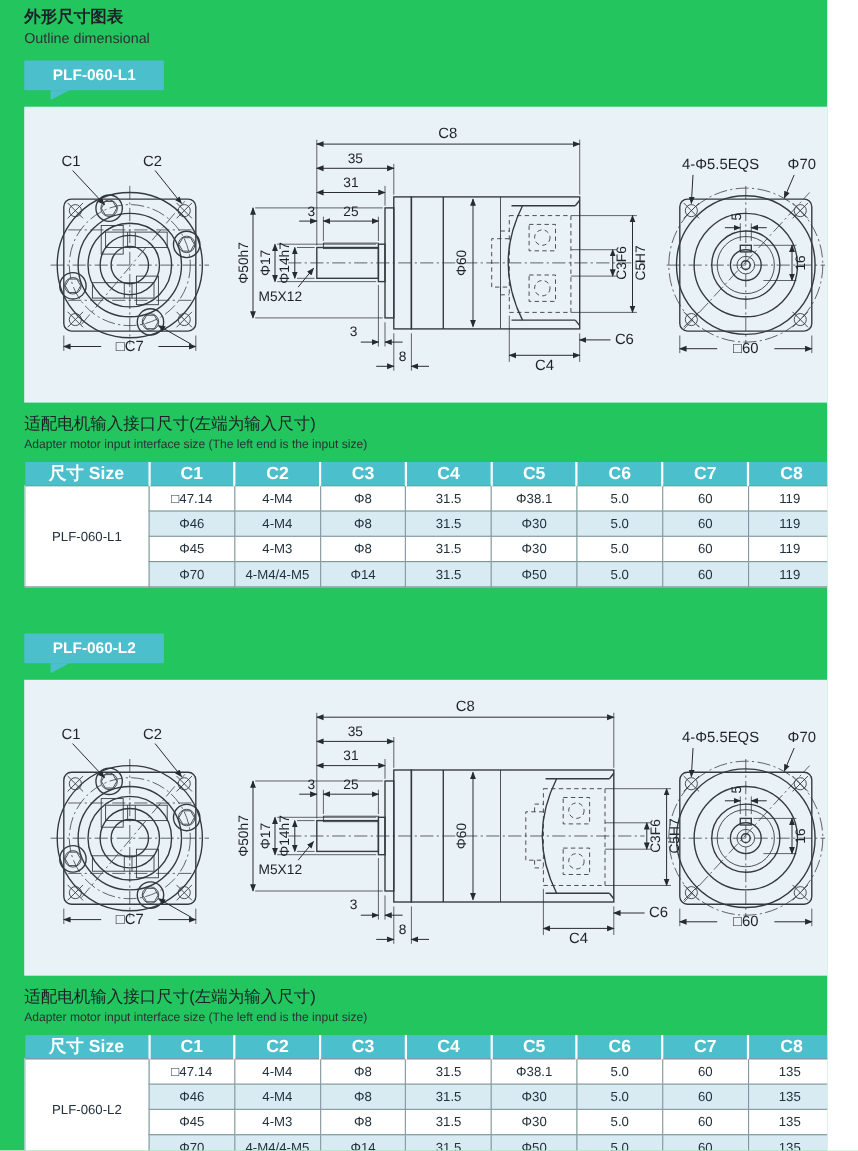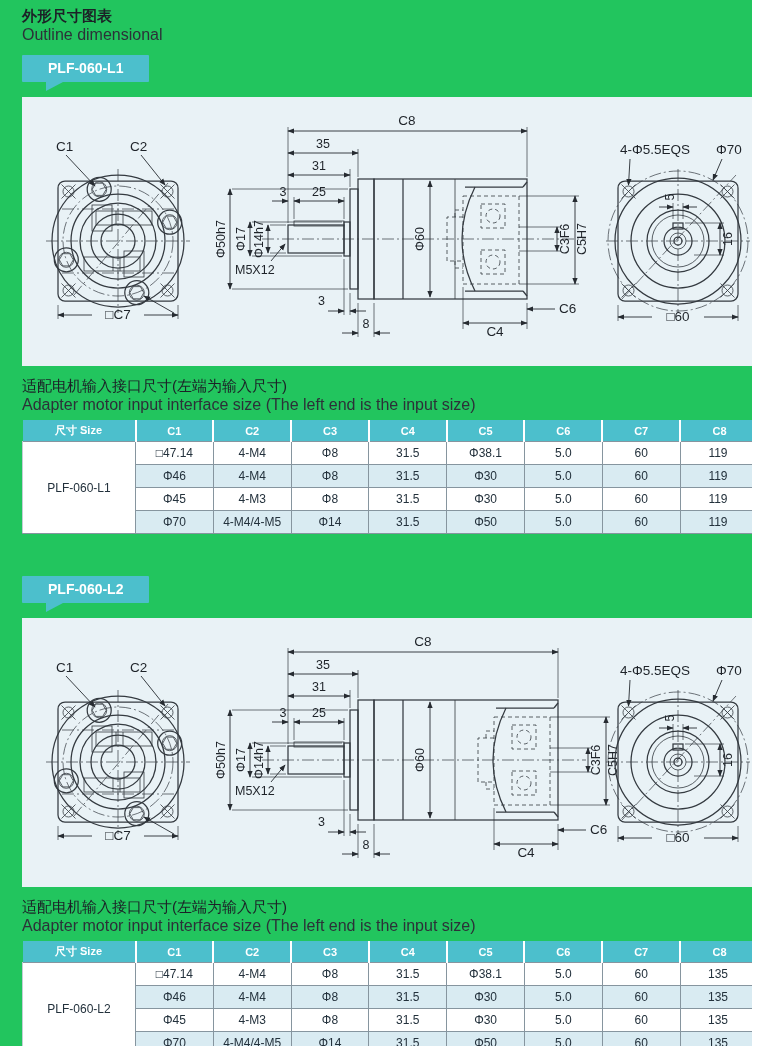--- a/index.html
+++ b/index.html
@@ -2,37 +2,37 @@
 <html style="--accent: #4cbfcc; --drawing-bg: #e9f2f6; --row-alt: #d9ebf2; --grid: #86959f; --ink: #23313c; --line: #343a40;"><head>
 <meta charset="utf-8">
 <style>
   html,body{margin:0;padding:0;background:#fff;}
   .page{
     width:752px;height:1046px;box-sizing:border-box;
     padding:6px 22px 0 22px;overflow:hidden;background:#22c55e;
     font-family:"Liberation Sans","DejaVu Sans",sans-serif;color:var(--ink);
   }
   .title{font-size:15px;font-weight:bold;color:#1c2127;line-height:20px;}
-  .subtitle{font-size:16px;color:#2c3138;line-height:17px;}
+  .subtitle{font-size:13px;color:#2c3138;line-height:17px;}
   .badge{
     position:relative;display:inline-block;margin-top:12px;
     background:var(--accent);color:#fff;font-weight:bold;font-size:14px;
     padding:5px 26px 6px 26px;border-radius:1px;
   }
   .badge .tail{
     position:absolute;left:24px;top:100%;width:0;height:0;
     border-top:9px solid var(--accent);border-right:17px solid transparent;
   }
   .drawing{margin-top:15px;width:736px;height:269px;background:var(--drawing-bg);}
   .drawing svg{display:block;width:736px;height:269px;}
   .caption-zh{margin-top:11px;font-size:15px;color:#1c2127;line-height:18px;}
-  .caption-en{font-size:16px;color:#2c3138;line-height:19px;}
+  .caption-en{font-size:11px;color:#2c3138;line-height:19px;}
   table.dims{margin-top:6px;border-collapse:collapse;width:736px;table-layout:fixed;}
   table.dims th{
-    background:var(--accent);color:#fff;font-size:11px;font-weight:bold;
+    background:var(--accent);color:#fff;font-size:16px;font-weight:bold;
     height:21px;padding:0;border-right:2px solid #fff;
   }
   table.dims th:last-child{border-right:none;}
   table.dims td{
     font-size:12px;color:var(--ink);text-align:center;height:22px;padding:0;
     border:1px solid var(--grid);background:#fff;
   }
   table.dims{border-bottom:1px solid var(--grid);}
   table.dims tbody tr:nth-child(even) td:not(.model-cell){background:var(--row-alt);}
   table.dims td.model-cell{background:#fff;border-left:1px solid #c2cdd4;}

